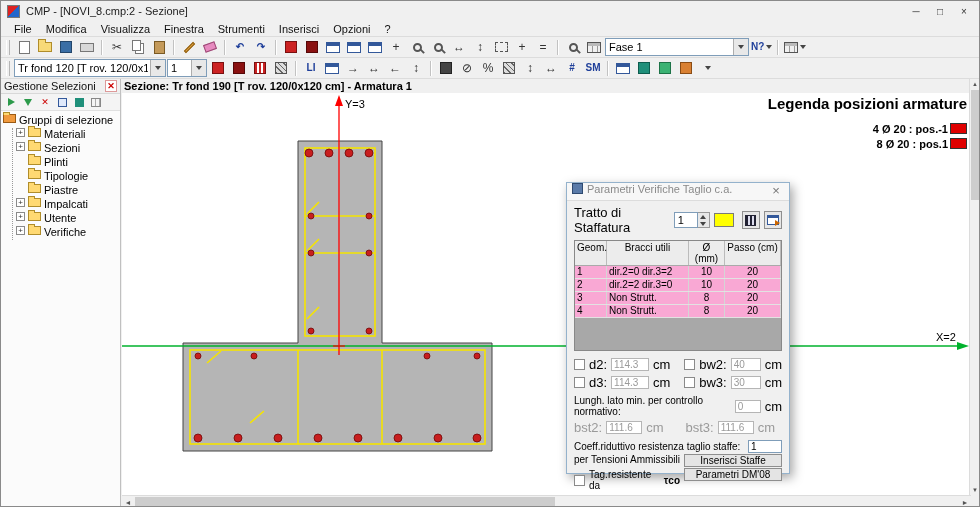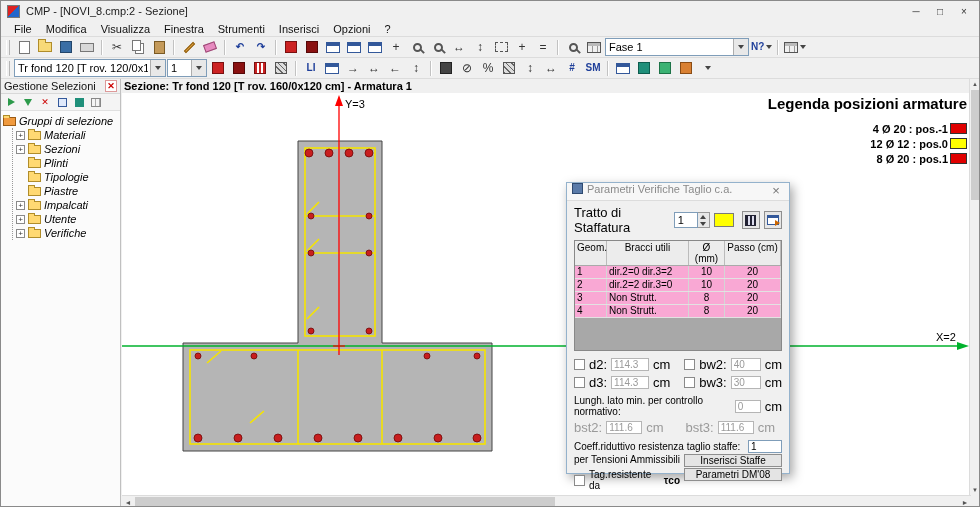--- a/index.html
+++ b/index.html
@@ -82,21 +82,21 @@
   .side-tools { height:17px; display:flex; align-items:center; gap:3px; padding:0 3px;
     background:#f4f4f4; border-bottom:1px solid #e0e0e0; }
   .mini { width:14px; height:13px; display:flex; align-items:center; justify-content:center; }
   .tri-r { width:0; height:0; border-top:4px solid transparent; border-bottom:4px solid transparent; border-left:7px solid #2c9a4b; }
   .tri-d { width:0; height:0; border-left:4px solid transparent; border-right:4px solid transparent; border-top:7px solid #2c9a4b; }
   .sq-blue { width:9px; height:9px; border:1px solid #33589a; background:#dfe9fb; }
   .sq-teal { width:9px; height:9px; background:#1f8f7a; }
   .sq-grid { width:10px; height:9px; border:1px solid #888;
     background:repeating-linear-gradient(90deg, transparent 0 3px, #aaa 3px 4px); }
   .tree { padding:3px 2px; font-size:11px; }
-  .tree-row { display:flex; align-items:center; gap:3px; height:14px; white-space:nowrap;font-style:italic; }
+  .tree-row { display:flex; align-items:flex-start; gap:3px; height:14px; white-space:nowrap; }
   .tree-children { margin-left:9px; border-left:1px dotted #999; padding-left:3px; }
   .expander { width:9px; height:9px; border:1px solid #8a8a8a; background:#fff; font-size:8px; line-height:7px;
     text-align:center; color:#333; flex:none; }
   .folder { width:13px; height:9px; background:#ffd972; border:1px solid #b08d2a; position:relative; flex:none; }
   .folder::before { content:""; position:absolute; left:-1px; top:-3px; width:5px; height:2px;
     background:#ffd972; border:1px solid #b08d2a; border-bottom:none; }
   .folder.root { background:#f09a3e; border-color:#9a5a14; }
   
   .main-header { position:absolute; left:121px; top:78px; width:849px; height:14px; background:#f0f0f0;
     font-weight:bold; font-size:11px; display:flex; align-items:center; padding-left:2px; }
@@ -454,21 +454,21 @@
             <span class="expander" style="visibility: visible;">+</span>
             <span class="folder"></span>
             <span>Verifiche</span>
           </div>
 
       </div>
     </div>
   </div>
 
   <div class="main-header">
-    <span>Sezione: Tr fond 120 [T rov. 160/0x120 cm] - Armatura 1</span>
+    <span>Sezione: Tr fond 190 [T rov. 120/0x120 cm] - Armatura 1</span>
   </div>
 
   <div class="canvas">
     <svg width="849" height="402" viewBox="0 0 849 402">
 
       <path d="M176,48 H260 V250 H370 V358 H61 V250 H176 Z" fill="#b5b5b5" stroke="#444" stroke-width="1"></path>
 
       <g stroke="#f5e400" stroke-width="1.6" fill="none">
         <rect x="183" y="55" width="70" height="188"></rect>
         <rect x="68" y="257" width="295" height="94"></rect>
@@ -524,24 +524,20 @@
 
     <div class="legend">
       <div class="legend-title">Legenda posizioni armature</div>
       <div data-repeat="legend.entries">
 
           <div class="legend-row">
             <span class="legend-label">4 Ø 20 : pos.-1</span>
             <span class="legend-swatch" style="background: rgb(224, 0, 0);"></span>
           </div>
 
-          <div class="legend-row">
-            <span class="legend-label">12 Ø 12 : pos.0</span>
-            <span class="legend-swatch" style="background: rgb(255, 255, 0);"></span>
-          </div>
 
           <div class="legend-row">
             <span class="legend-label">8 Ø 20 : pos.1</span>
             <span class="legend-swatch" style="background: rgb(224, 0, 0);"></span>
           </div>
 
       </div>
     </div>
   </div>
 

